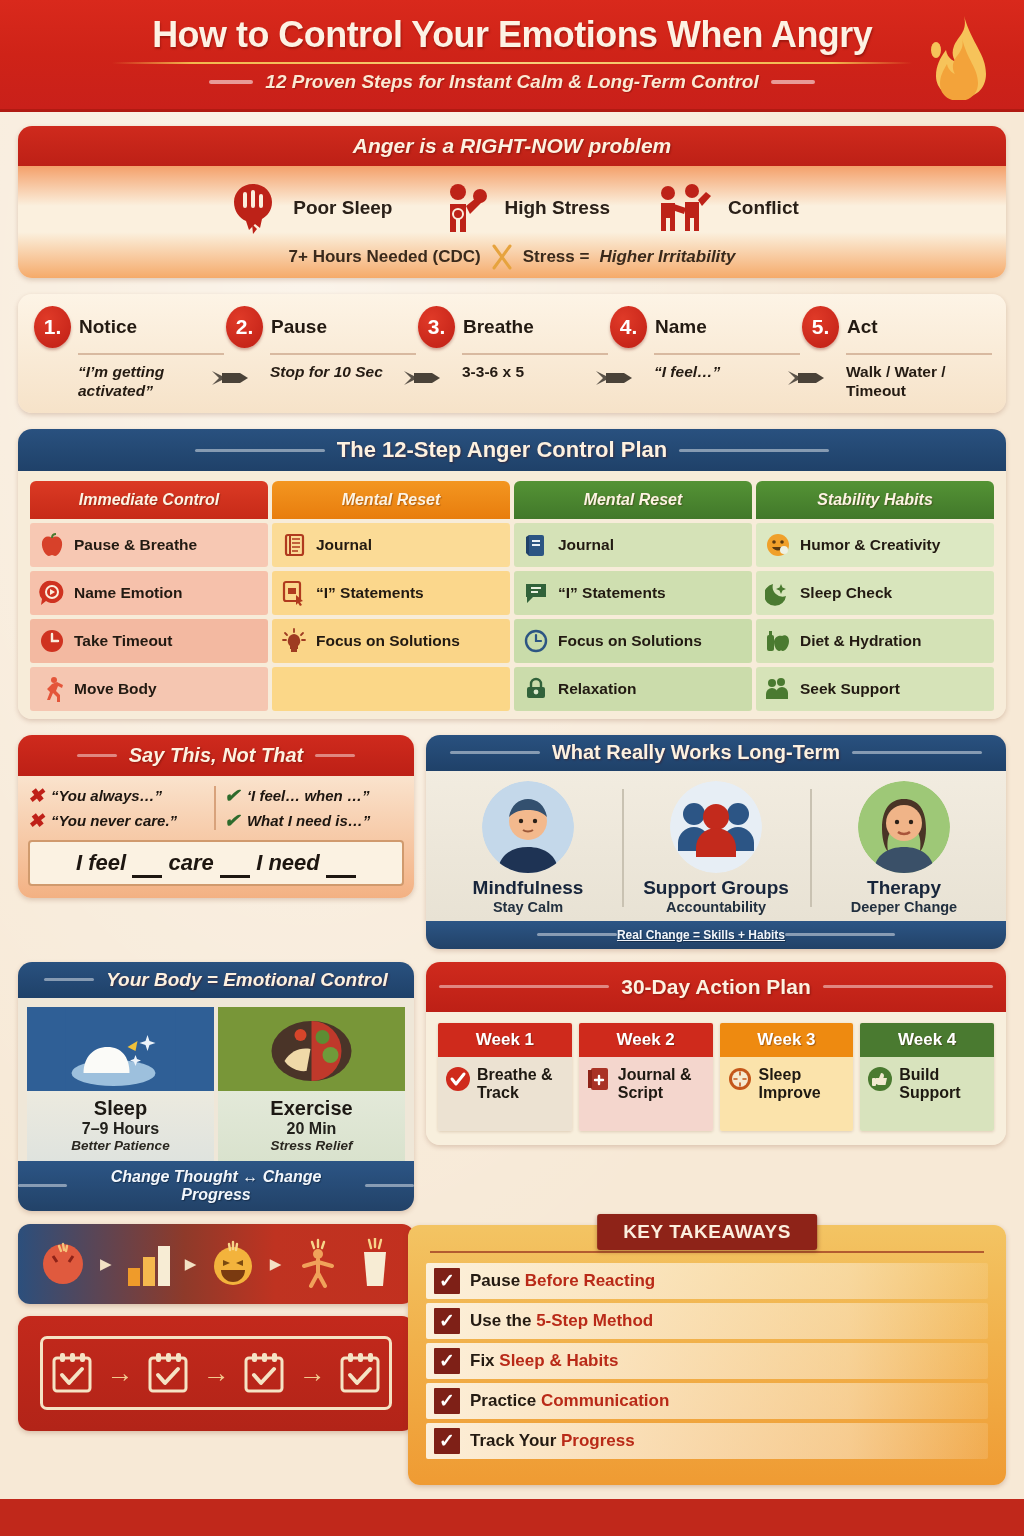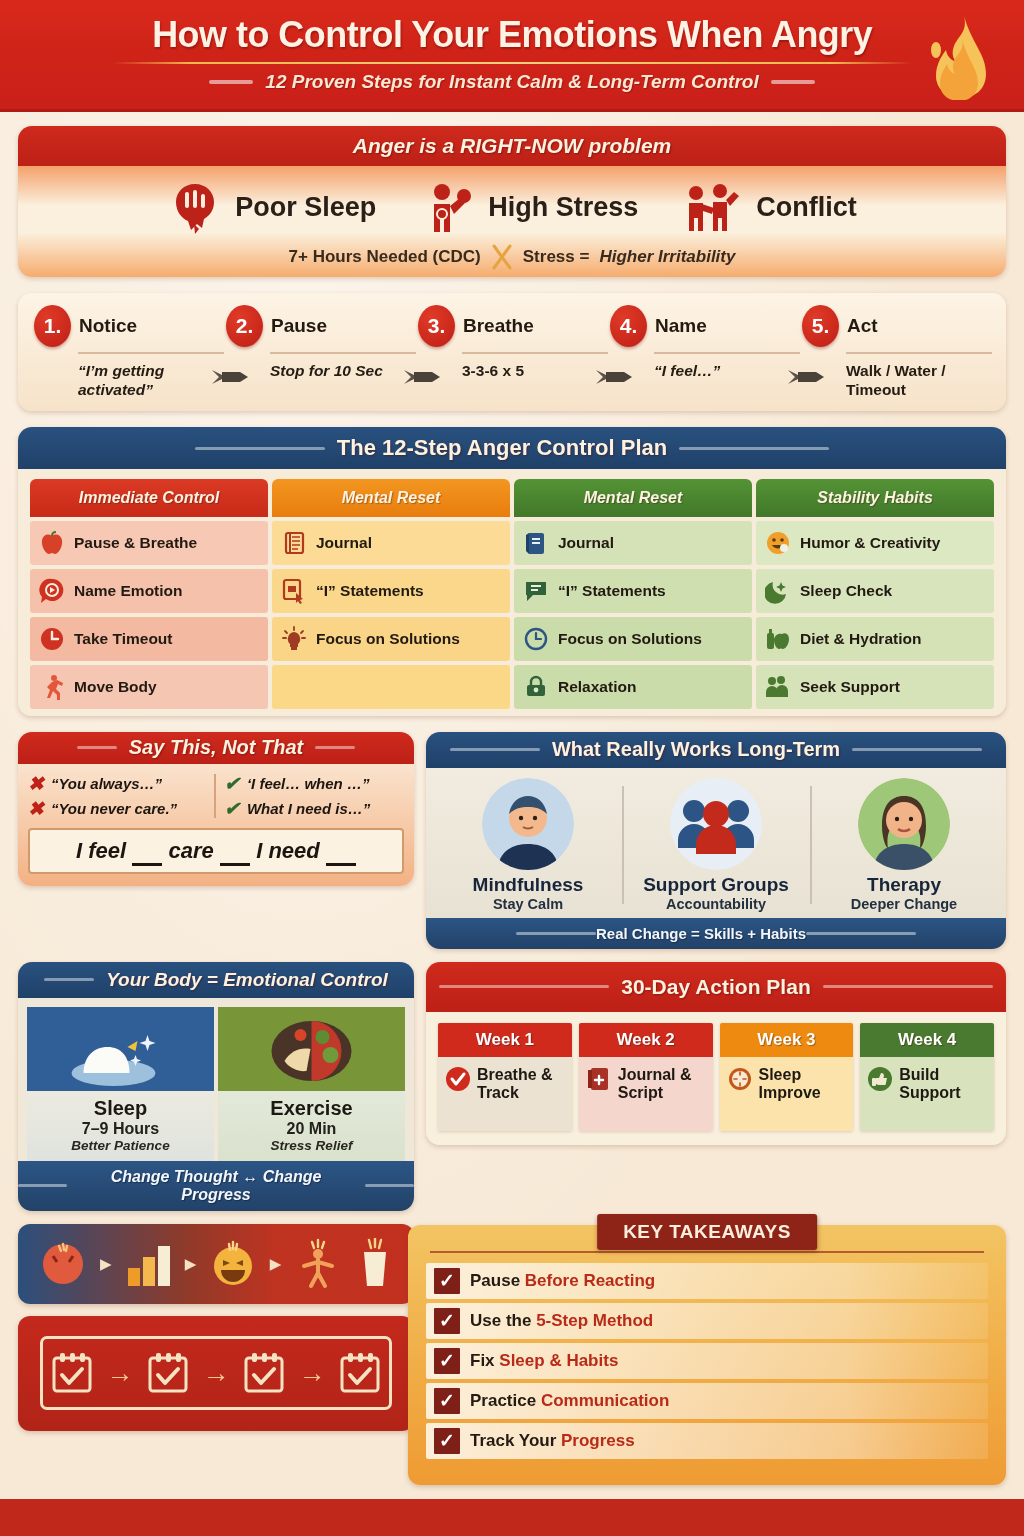--- a/index.html
+++ b/index.html
@@ -66,21 +66,21 @@
   .head-dash { height:3px; background: rgba(255,255,255,0.45); border-radius:2px; }
   
   .sec1 { margin: 14px 18px 0; }
   .sec1 .panel-head { height: 40px; font-size: 21px; font-style: italic;}
   .sec1 .body {
     background: linear-gradient(180deg,#f4a06a 0%,#fbf0de 35%,#fbf0de 58%,#f5a765 100%);
     padding: 8px 0 10px;
   }
   .causes { display:flex; justify-content: center; align-items:center; gap: 44px; padding: 6px 0 4px;}
   .cause { display:flex; align-items:center; gap:12px; }
-  .cause-label { font-size: 27px; font-weight: bold; color:#2a2018; }
+  .cause-label { font-size: 19px; font-weight: bold; color:#2a2018; }
   .sec1 .footline {
     text-align:center; font-size:17px; font-weight:bold; color:#3a2a1c;
     display:flex; align-items:center; justify-content:center; gap:10px; margin-top:4px;
   }
   .sec1 .footline .it { font-style: italic; font-weight:bold; }
   
   .sec2 { margin: 16px 18px 0; }
   .sec2 .panel-head { height: 38px; font-size: 20px; }
   .sec2 .body {
     background: linear-gradient(180deg,#fdf4e6,#f6e2c8);
@@ -115,21 +115,21 @@
   .cell {
     display:flex; align-items:center; gap:9px; padding:7px 6px 7px 9px;
     font-size:15.5px; font-weight:bold; color:#221a12; min-height:44px;
     border-radius:3px;
   }
   .cell.empty { color: transparent; }
   .ic { width:26px;height:26px;flex:0 0 auto; }
   
   .row2 { display:flex; gap:12px; margin:16px 18px 0; align-items:flex-start;}
   .say { width: 396px; }
-  .say .panel-head { height:32px; font-size:20px; font-style:italic;text-align:center;}
+  .say .panel-head { height:41px; font-size:20px; font-style:italic;text-align:center;}
   .say .body {
     background: linear-gradient(180deg,#fae3cd,#f3b183);
     padding:10px 10px 12px;
   }
   .say-grid { display:flex; }
   .say-col { flex:1; display:flex; flex-direction:column; gap:6px; }
   .say-col.left { border-right:2px solid #d8a27b; padding-right:6px;}
   .say-col.right { padding-left:8px;}
   .say-item { display:flex; align-items:center; gap:7px; font-size:15px; font-weight:bold; color:#1d1610;}
   .say-item.it { font-style: italic; }
@@ -147,23 +147,24 @@
   .lt .body { background: linear-gradient(180deg,#f2ece0,#e8e2d4); padding:10px 8px 6px; display:flex;}
   .lt-col { flex:1; text-align:center; padding:0 3px; position:relative;}
   .lt-col + .lt-col::before {
     content:""; position:absolute; left:0; top:8px; bottom:8px; width:2px; background:#c9c2b2;
   }
   .avatar { width:92px;height:92px;border-radius:50%; margin:0 auto 4px; overflow:hidden; }
   .lt-title { font-size:19px; font-weight:bold; color:#17253b;}
   .lt-sub { font-size:14.5px; font-weight:bold; color:#22303f;}
   .lt-foot {
     background: linear-gradient(180deg,#2c5585,#224268); color:#f2f6fb;
-    text-align:center; font-weight:bold; font-size:15px; padding:7px 0;
+    text-align:center; font-weight:bold; font-size:12px; padding:7px 0;
     display:flex; align-items:center; justify-content:center; 
     text-shadow:1px 1px 1px rgba(10,25,45,0.5);
+    text-decoration:underline;
   }
   
   .row3 { display:flex; gap:12px; margin:13px 18px 0; align-items:flex-start;}
   .body-panel { width:396px; }
   .body-panel .panel-head { height:36px; font-size:19px; font-style:italic;}
   .body-panel .body { background:#efe7d8; padding:9px 9px 0; display:flex; gap:4px;}
   .bcard { flex:1; display:flex; flex-direction:column; }
   .bimg { height:84px; }
   .bcap { padding:6px 2px 8px; text-align:center;}
   .bcap .t { font-size:20px; font-weight:bold; color:#1c1813;}

